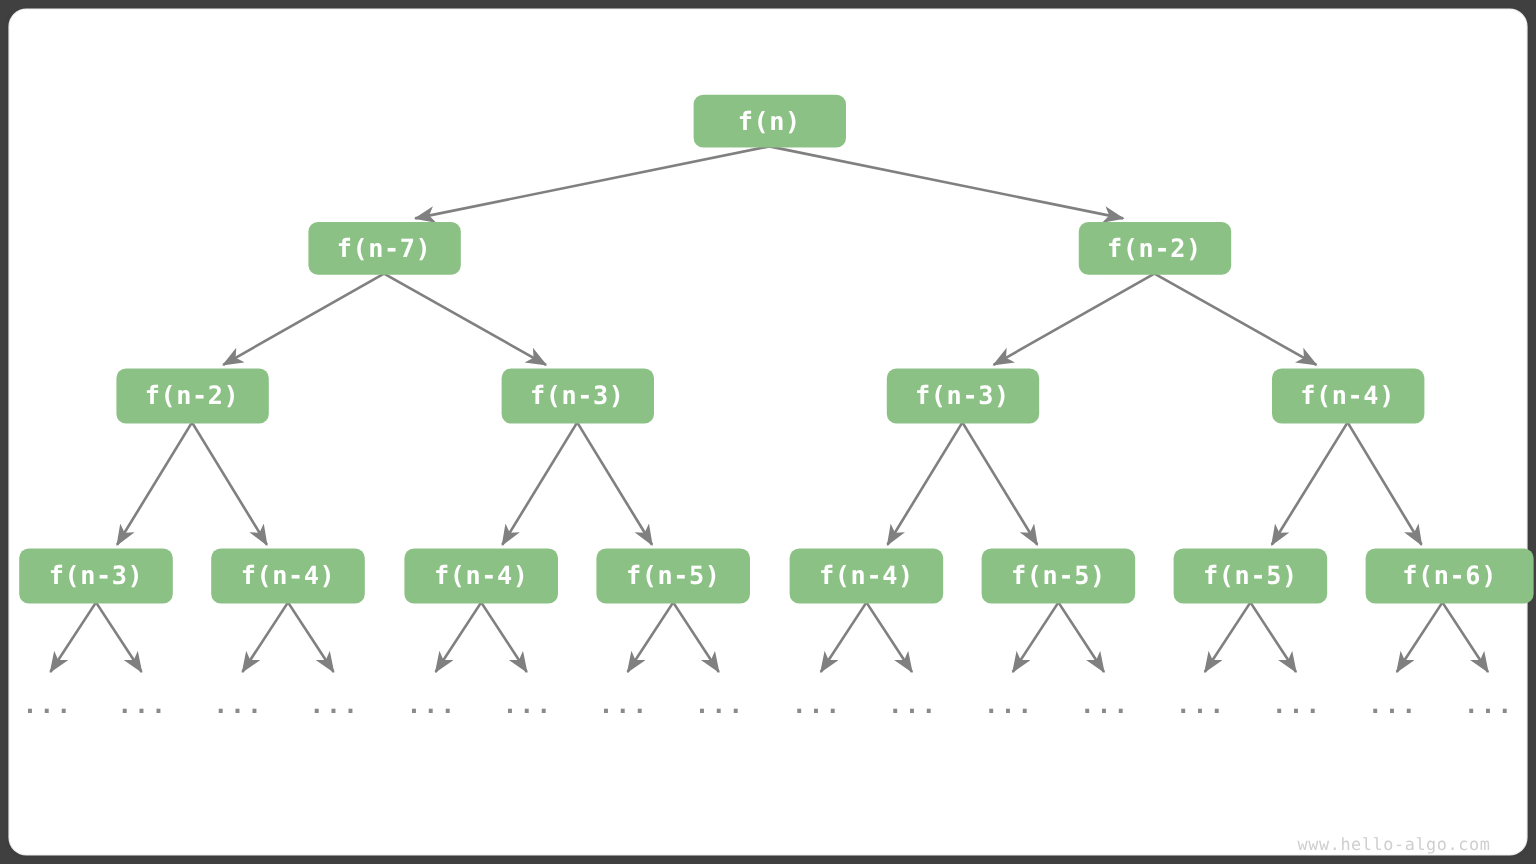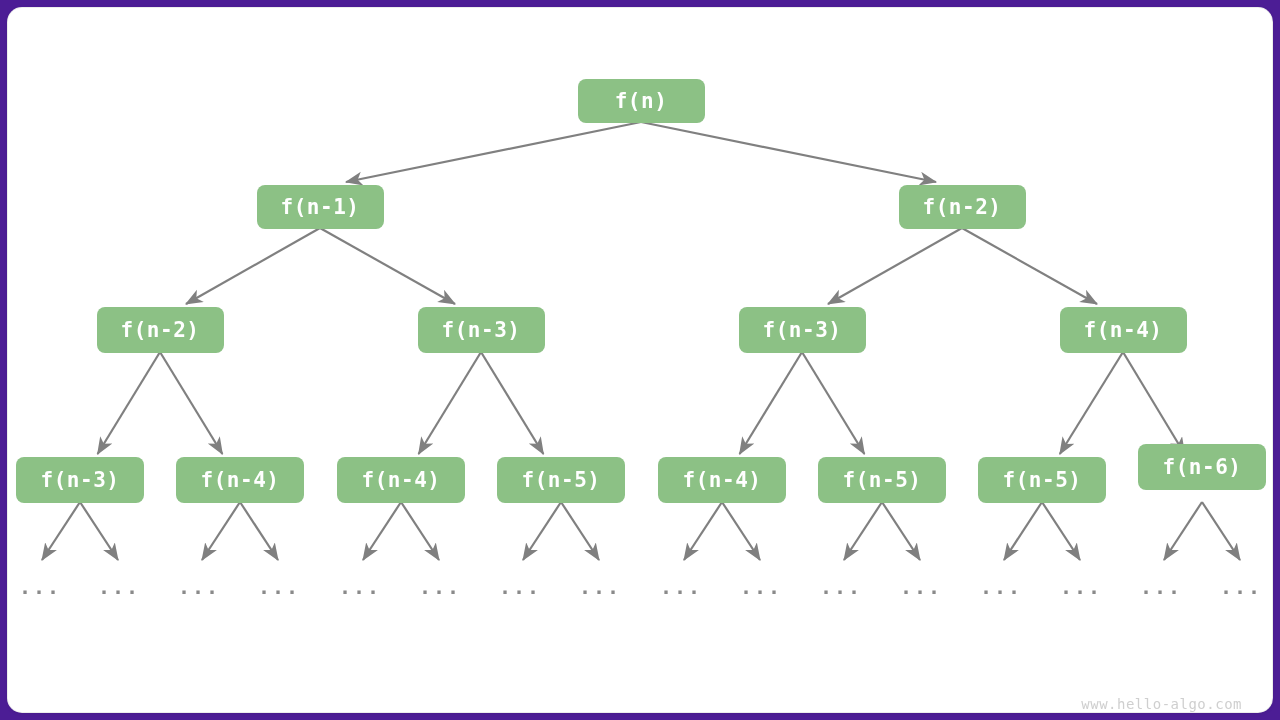--- a/index.html
+++ b/index.html
@@ -4,21 +4,21 @@
 <style>
   html, body {
     margin: 0;
     padding: 0;
     background: #ffffff;
   }
   #canvas {
     position: relative;
     width: 1280px;
     height: 720px;
-    background: #4c1d95;
+    background: #404040;
     overflow: hidden;
     font-family: "DejaVu Sans Mono", "Liberation Mono", monospace;
   }
   #card {
     position: absolute;
     left: 8px;
     top: 8px;
     width: 1264px;
     height: 704px;
     background: #ffffff;
@@ -110,34 +110,34 @@
         <line x1="882" y1="502" x2="920" y2="560" stroke="#808080" stroke-width="2.2" marker-end="url(#arrowhead)"></line>
         <line x1="1042" y1="502" x2="1004" y2="560" stroke="#808080" stroke-width="2.2" marker-end="url(#arrowhead)"></line>
         <line x1="1042" y1="502" x2="1080" y2="560" stroke="#808080" stroke-width="2.2" marker-end="url(#arrowhead)"></line>
         <line x1="1202" y1="502" x2="1164" y2="560" stroke="#808080" stroke-width="2.2" marker-end="url(#arrowhead)"></line>
         <line x1="1202" y1="502" x2="1240" y2="560" stroke="#808080" stroke-width="2.2" marker-end="url(#arrowhead)"></line>
       </g>
   </svg>
 
   <div id="node-layer">
       <div class="node" style="left: 577.5px; top: 79px; width: 127px; height: 44px; background: rgb(140, 193, 133); color: rgb(255, 255, 255);">f(n)</div>
-      <div class="node" style="left: 256.5px; top: 185px; width: 127px; height: 44px; background: rgb(140, 193, 133); color: rgb(255, 255, 255);">f(n-1)</div>
+      <div class="node" style="left: 256.5px; top: 185px; width: 127px; height: 44px; background: rgb(140, 193, 133); color: rgb(255, 255, 255);">f(n-7)</div>
       <div class="node" style="left: 898.5px; top: 185px; width: 127px; height: 44px; background: rgb(140, 193, 133); color: rgb(255, 255, 255);">f(n-2)</div>
       <div class="node" style="left: 96.5px; top: 307px; width: 127px; height: 46px; background: rgb(140, 193, 133); color: rgb(255, 255, 255);">f(n-2)</div>
       <div class="node" style="left: 417.5px; top: 307px; width: 127px; height: 46px; background: rgb(140, 193, 133); color: rgb(255, 255, 255);">f(n-3)</div>
       <div class="node" style="left: 738.5px; top: 307px; width: 127px; height: 46px; background: rgb(140, 193, 133); color: rgb(255, 255, 255);">f(n-3)</div>
       <div class="node" style="left: 1059.5px; top: 307px; width: 127px; height: 46px; background: rgb(140, 193, 133); color: rgb(255, 255, 255);">f(n-4)</div>
       <div class="node" style="left: 16px; top: 457px; width: 128px; height: 46px; background: rgb(140, 193, 133); color: rgb(255, 255, 255);">f(n-3)</div>
       <div class="node" style="left: 176px; top: 457px; width: 128px; height: 46px; background: rgb(140, 193, 133); color: rgb(255, 255, 255);">f(n-4)</div>
       <div class="node" style="left: 337px; top: 457px; width: 128px; height: 46px; background: rgb(140, 193, 133); color: rgb(255, 255, 255);">f(n-4)</div>
       <div class="node" style="left: 497px; top: 457px; width: 128px; height: 46px; background: rgb(140, 193, 133); color: rgb(255, 255, 255);">f(n-5)</div>
       <div class="node" style="left: 658px; top: 457px; width: 128px; height: 46px; background: rgb(140, 193, 133); color: rgb(255, 255, 255);">f(n-4)</div>
       <div class="node" style="left: 818px; top: 457px; width: 128px; height: 46px; background: rgb(140, 193, 133); color: rgb(255, 255, 255);">f(n-5)</div>
       <div class="node" style="left: 978px; top: 457px; width: 128px; height: 46px; background: rgb(140, 193, 133); color: rgb(255, 255, 255);">f(n-5)</div>
-      <div class="node" style="left: 1138px; top: 444px; width: 128px; height: 46px; background: rgb(140, 193, 133); color: rgb(255, 255, 255);">f(n-6)</div>
+      <div class="node" style="left: 1138px; top: 457px; width: 140px; height: 46px; background: rgb(140, 193, 133); color: rgb(255, 255, 255);">f(n-6)</div>
     </div>
   <div id="ellipsis-layer">
       <div class="ellipsis" style="left: 40px; top: 587px; color: rgb(138, 138, 138);">...</div>
       <div class="ellipsis" style="left: 119px; top: 587px; color: rgb(138, 138, 138);">...</div>
       <div class="ellipsis" style="left: 199px; top: 587px; color: rgb(138, 138, 138);">...</div>
       <div class="ellipsis" style="left: 279px; top: 587px; color: rgb(138, 138, 138);">...</div>
       <div class="ellipsis" style="left: 360px; top: 587px; color: rgb(138, 138, 138);">...</div>
       <div class="ellipsis" style="left: 440px; top: 587px; color: rgb(138, 138, 138);">...</div>
       <div class="ellipsis" style="left: 520px; top: 587px; color: rgb(138, 138, 138);">...</div>
       <div class="ellipsis" style="left: 600px; top: 587px; color: rgb(138, 138, 138);">...</div>

